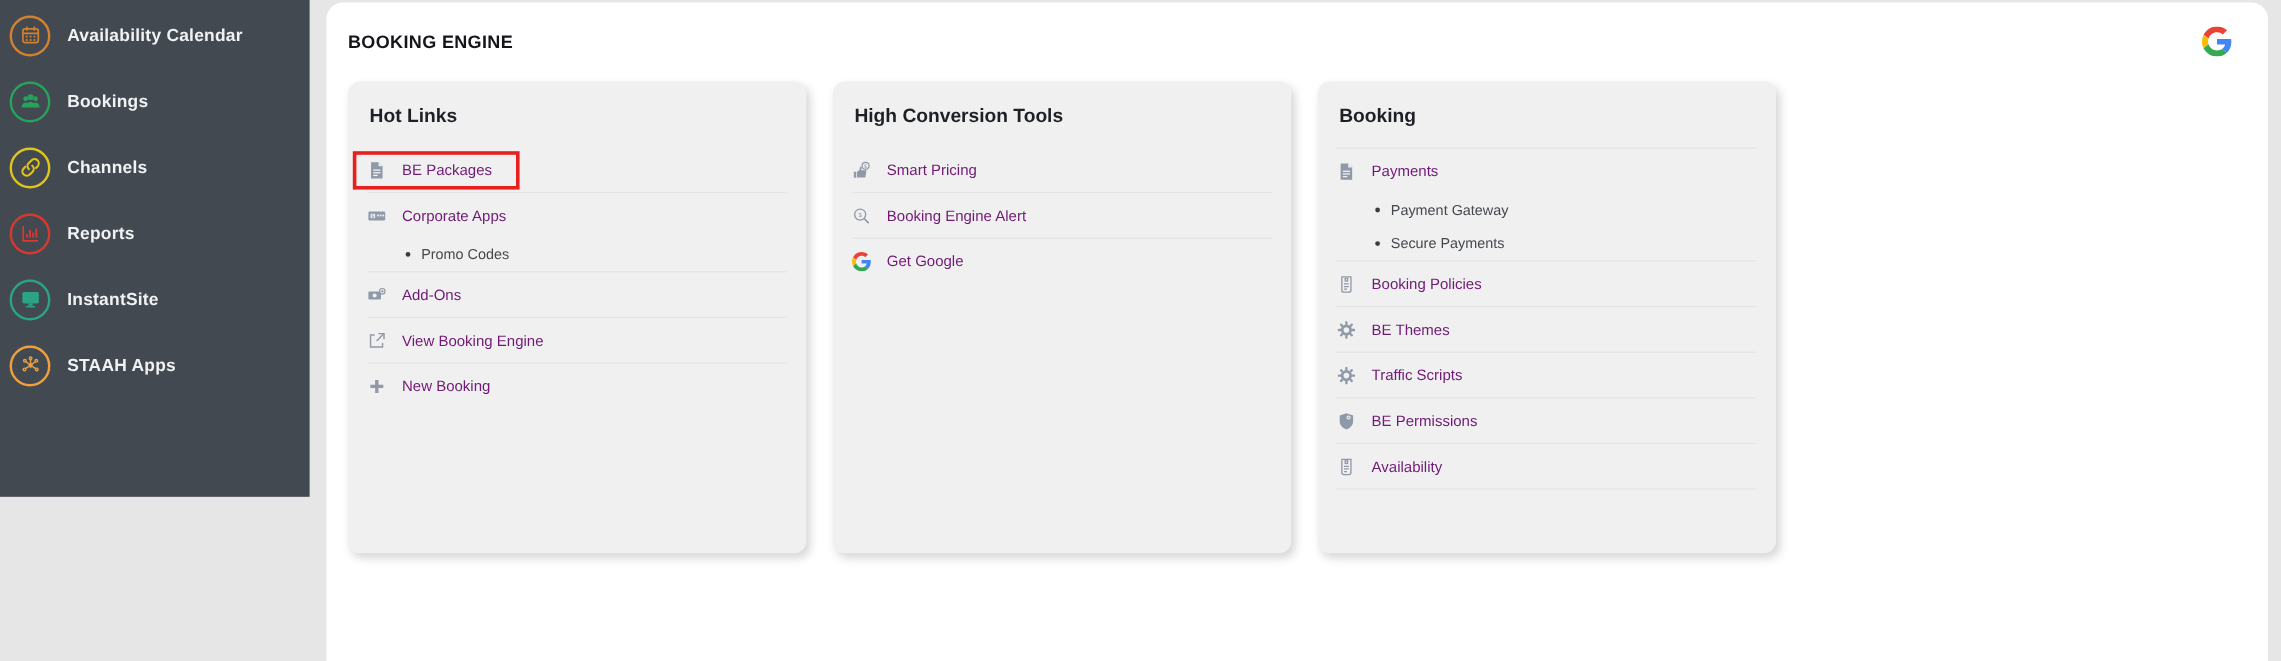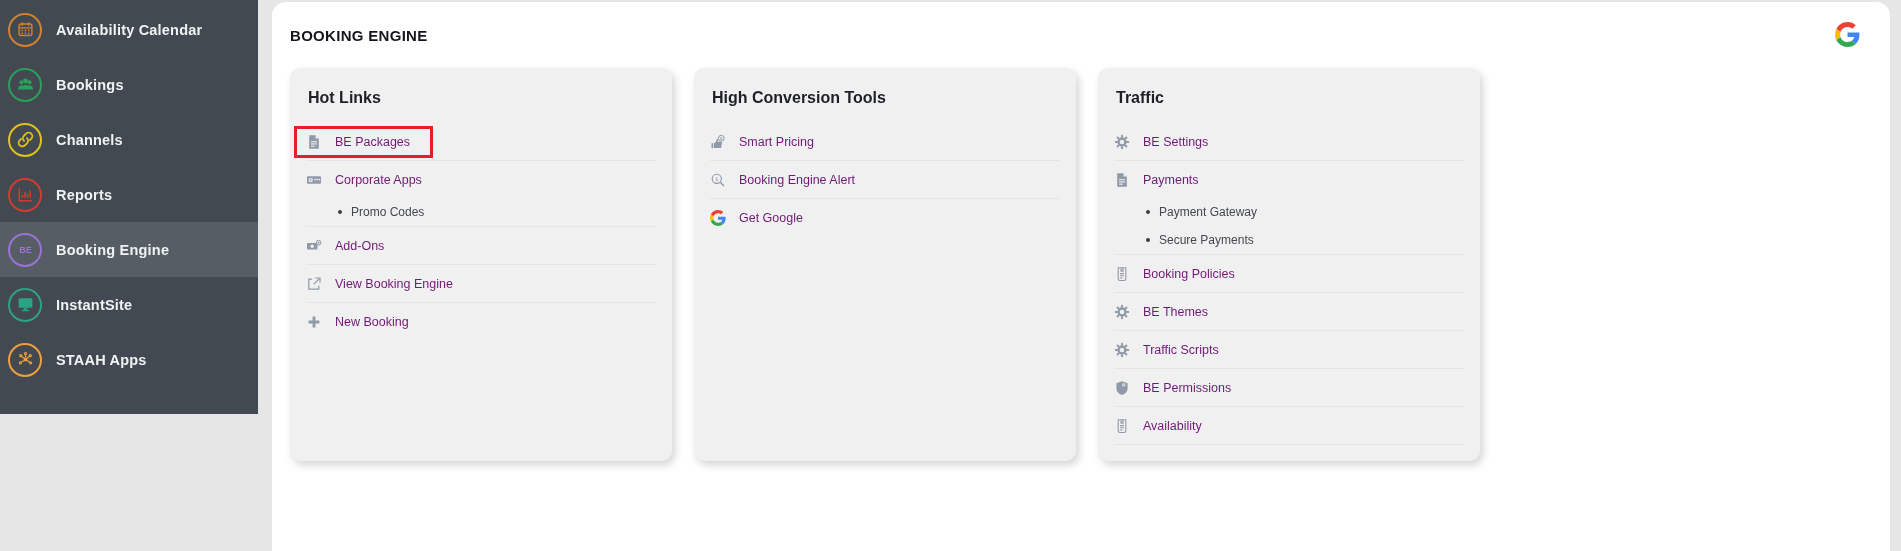--- a/index.html
+++ b/index.html
@@ -91,28 +91,20 @@
         </div>
         <div class="side-item">
           <span class="ring" style="color: rgb(213, 58, 49);">
             <svg viewBox="0 0 16 16" fill="none" stroke="currentColor">
               <path d="M2.8 2.8v10.4h10.4" stroke-width="1.2"></path>
               <path d="M5.4 10.8V8.4M7.6 10.8V5.6M9.8 10.8V7.4M12 10.8V4.6" stroke-width="1.3"></path>
             </svg>
           </span>
           <span class="side-label">Reports</span>
         </div>
-        <div class="side-item active">
-          <span class="ring" style="color: rgb(154, 115, 212);">
-            <svg viewBox="0 0 16 16">
-              <text x="8" y="11" text-anchor="middle" font-size="7.5" font-weight="bold" fill="currentColor" font-family="Liberation Sans, sans-serif">BE</text>
-            </svg>
-          </span>
-          <span class="side-label">Booking Engine</span>
-        </div>
         <div class="side-item">
           <span class="ring" style="color: rgb(43, 163, 132);">
             <svg viewBox="0 0 16 16" fill="currentColor">
               <rect x="2.2" y="2.8" width="11.6" height="8" rx="1.2"></rect>
               <rect x="6.6" y="10.8" width="2.8" height="1.6"></rect>
               <rect x="4.8" y="12.4" width="6.4" height="1.2" rx=".6"></rect>
             </svg>
           </span>
           <span class="side-label">InstantSite</span>
         </div>
@@ -256,116 +248,96 @@
                     <path fill="#4285F4" d="M46.98 24.55c0-1.57-.15-3.09-.38-4.55H24v9.02h12.94c-.58 2.96-2.26 5.48-4.78 7.18l7.73 6c4.51-4.18 7.09-10.36 7.09-17.65z"></path>
                     <path fill="#FBBC05" d="M10.53 28.59c-.48-1.45-.76-2.99-.76-4.59s.27-3.14.76-4.59l-7.98-6.19C.92 16.46 0 20.12 0 24c0 3.88.92 7.54 2.56 10.78l7.97-6.19z"></path>
                     <path fill="#34A853" d="M24 48c6.48 0 11.93-2.13 15.89-5.81l-7.73-6c-2.15 1.45-4.92 2.3-8.16 2.3-6.26 0-11.57-4.22-13.47-9.91l-7.98 6.19C6.51 42.62 14.62 48 24 48z"></path>
                   </svg>
                 </span>
                 <span class="row-label">Get Google</span>
               </div>
             </div>
           </section>
           <section class="card">
-            <h3 class="card-title">Traffic</h3>
+            <h3 class="card-title">Booking</h3>
+            <div class="divider"></div>
+            <div class="row">
+              <div class="row-inner">
+                <span class="icn">
+                  <svg viewBox="0 0 16 16">
+                    <path fill="currentColor" d="M3.2 1.2h6.3l3.3 3.3v10.3H3.2z"></path>
+                    <path fill="#ffffff" opacity=".85" d="M9.5 1.2l3.3 3.3H9.5z"></path>
+                    <rect x="5" y="7.2" width="6" height="1.1" fill="#f0f0f1"></rect>
+                    <rect x="5" y="9.4" width="6" height="1.1" fill="#f0f0f1"></rect>
+                    <rect x="5" y="11.6" width="3.8" height="1.1" fill="#f0f0f1"></rect>
+                  </svg>
+                </span>
+                <span class="row-label">Payments</span>
+              </div>
+            </div>
+            <div class="sub-row">
+              <span class="bullet"></span>
+              <span class="sub-label">Payment Gateway</span>
+            </div>
+            <div class="sub-row">
+              <span class="bullet"></span>
+              <span class="sub-label">Secure Payments</span>
+            </div>
+            <div class="divider"></div>
+            <div class="row">
+              <div class="row-inner">
+                <span class="icn">
+                  <svg viewBox="0 0 16 16" fill="none" stroke="currentColor" stroke-width="1.1">
+                    <path d="M4.2 1.8h7.6v11a1.7 1.7 0 0 1-1.7 1.7H5.9a1.7 1.7 0 0 1-1.7-1.7z"></path>
+                    <rect x="7" y="3" width="2" height="2.2"></rect>
+                    <path d="M6 7.6h4M6 9.8h4M6 12h2.5"></path>
+                  </svg>
+                </span>
+                <span class="row-label">Booking Policies</span>
+              </div>
+            </div>
+            <div class="divider"></div>
             <div class="row">
               <div class="row-inner">
                 <span class="icn">
                   <svg viewBox="0 0 16 16">
                     <g fill="currentColor">
                       <rect x="7.05" y="0.8" width="1.9" height="3" rx=".7"></rect>
                       <rect x="7.05" y="0.8" width="1.9" height="3" rx=".7" transform="rotate(45 8 8)"></rect>
                       <rect x="7.05" y="0.8" width="1.9" height="3" rx=".7" transform="rotate(90 8 8)"></rect>
                       <rect x="7.05" y="0.8" width="1.9" height="3" rx=".7" transform="rotate(135 8 8)"></rect>
                       <rect x="7.05" y="0.8" width="1.9" height="3" rx=".7" transform="rotate(180 8 8)"></rect>
                       <rect x="7.05" y="0.8" width="1.9" height="3" rx=".7" transform="rotate(225 8 8)"></rect>
                       <rect x="7.05" y="0.8" width="1.9" height="3" rx=".7" transform="rotate(270 8 8)"></rect>
                       <rect x="7.05" y="0.8" width="1.9" height="3" rx=".7" transform="rotate(315 8 8)"></rect>
                     </g>
                     <circle cx="8" cy="8" r="3.5" fill="none" stroke="currentColor" stroke-width="2.3"></circle>
                   </svg>
                 </span>
-                <span class="row-label">BE Settings</span>
-              </div>
-            </div>
-            <div class="divider"></div>
-            <div class="row">
-              <div class="row-inner">
-                <span class="icn">
-                  <svg viewBox="0 0 16 16">
-                    <path fill="currentColor" d="M3.2 1.2h6.3l3.3 3.3v10.3H3.2z"></path>
-                    <path fill="#ffffff" opacity=".85" d="M9.5 1.2l3.3 3.3H9.5z"></path>
-                    <rect x="5" y="7.2" width="6" height="1.1" fill="#f0f0f1"></rect>
-                    <rect x="5" y="9.4" width="6" height="1.1" fill="#f0f0f1"></rect>
-                    <rect x="5" y="11.6" width="3.8" height="1.1" fill="#f0f0f1"></rect>
-                  </svg>
-                </span>
-                <span class="row-label">Payments</span>
-              </div>
-            </div>
-            <div class="sub-row">
-              <span class="bullet"></span>
-              <span class="sub-label">Payment Gateway</span>
-            </div>
-            <div class="sub-row">
-              <span class="bullet"></span>
-              <span class="sub-label">Secure Payments</span>
-            </div>
-            <div class="divider"></div>
-            <div class="row">
-              <div class="row-inner">
-                <span class="icn">
-                  <svg viewBox="0 0 16 16" fill="none" stroke="currentColor" stroke-width="1.1">
-                    <path d="M4.2 1.8h7.6v11a1.7 1.7 0 0 1-1.7 1.7H5.9a1.7 1.7 0 0 1-1.7-1.7z"></path>
-                    <rect x="7" y="3" width="2" height="2.2"></rect>
-                    <path d="M6 7.6h4M6 9.8h4M6 12h2.5"></path>
-                  </svg>
-                </span>
-                <span class="row-label">Booking Policies</span>
+                <span class="row-label">BE Themes</span>
               </div>
             </div>
             <div class="divider"></div>
             <div class="row">
               <div class="row-inner">
                 <span class="icn">
                   <svg viewBox="0 0 16 16">
                     <g fill="currentColor">
                       <rect x="7.05" y="0.8" width="1.9" height="3" rx=".7"></rect>
                       <rect x="7.05" y="0.8" width="1.9" height="3" rx=".7" transform="rotate(45 8 8)"></rect>
                       <rect x="7.05" y="0.8" width="1.9" height="3" rx=".7" transform="rotate(90 8 8)"></rect>
                       <rect x="7.05" y="0.8" width="1.9" height="3" rx=".7" transform="rotate(135 8 8)"></rect>
                       <rect x="7.05" y="0.8" width="1.9" height="3" rx=".7" transform="rotate(180 8 8)"></rect>
                       <rect x="7.05" y="0.8" width="1.9" height="3" rx=".7" transform="rotate(225 8 8)"></rect>
                       <rect x="7.05" y="0.8" width="1.9" height="3" rx=".7" transform="rotate(270 8 8)"></rect>
                       <rect x="7.05" y="0.8" width="1.9" height="3" rx=".7" transform="rotate(315 8 8)"></rect>
                     </g>
                     <circle cx="8" cy="8" r="3.5" fill="none" stroke="currentColor" stroke-width="2.3"></circle>
                   </svg>
                 </span>
-                <span class="row-label">BE Themes</span>
-              </div>
-            </div>
-            <div class="divider"></div>
-            <div class="row">
-              <div class="row-inner">
-                <span class="icn">
-                  <svg viewBox="0 0 16 16">
-                    <g fill="currentColor">
-                      <rect x="7.05" y="0.8" width="1.9" height="3" rx=".7"></rect>
-                      <rect x="7.05" y="0.8" width="1.9" height="3" rx=".7" transform="rotate(45 8 8)"></rect>
-                      <rect x="7.05" y="0.8" width="1.9" height="3" rx=".7" transform="rotate(90 8 8)"></rect>
-                      <rect x="7.05" y="0.8" width="1.9" height="3" rx=".7" transform="rotate(135 8 8)"></rect>
-                      <rect x="7.05" y="0.8" width="1.9" height="3" rx=".7" transform="rotate(180 8 8)"></rect>
-                      <rect x="7.05" y="0.8" width="1.9" height="3" rx=".7" transform="rotate(225 8 8)"></rect>
-                      <rect x="7.05" y="0.8" width="1.9" height="3" rx=".7" transform="rotate(270 8 8)"></rect>
-                      <rect x="7.05" y="0.8" width="1.9" height="3" rx=".7" transform="rotate(315 8 8)"></rect>
-                    </g>
-                    <circle cx="8" cy="8" r="3.5" fill="none" stroke="currentColor" stroke-width="2.3"></circle>
-                  </svg>
-                </span>
                 <span class="row-label">Traffic Scripts</span>
               </div>
             </div>
             <div class="divider"></div>
             <div class="row">
               <div class="row-inner">
                 <span class="icn">
                   <svg viewBox="0 0 16 16">
                     <path fill="currentColor" d="M8 1.3l5.6 2v4.6c0 3.6-2.4 6-5.6 7-3.2-1-5.6-3.4-5.6-7V3.3z"></path>
                     <circle cx="9.8" cy="4.9" r="1.7" fill="#f0f0f1"></circle>

